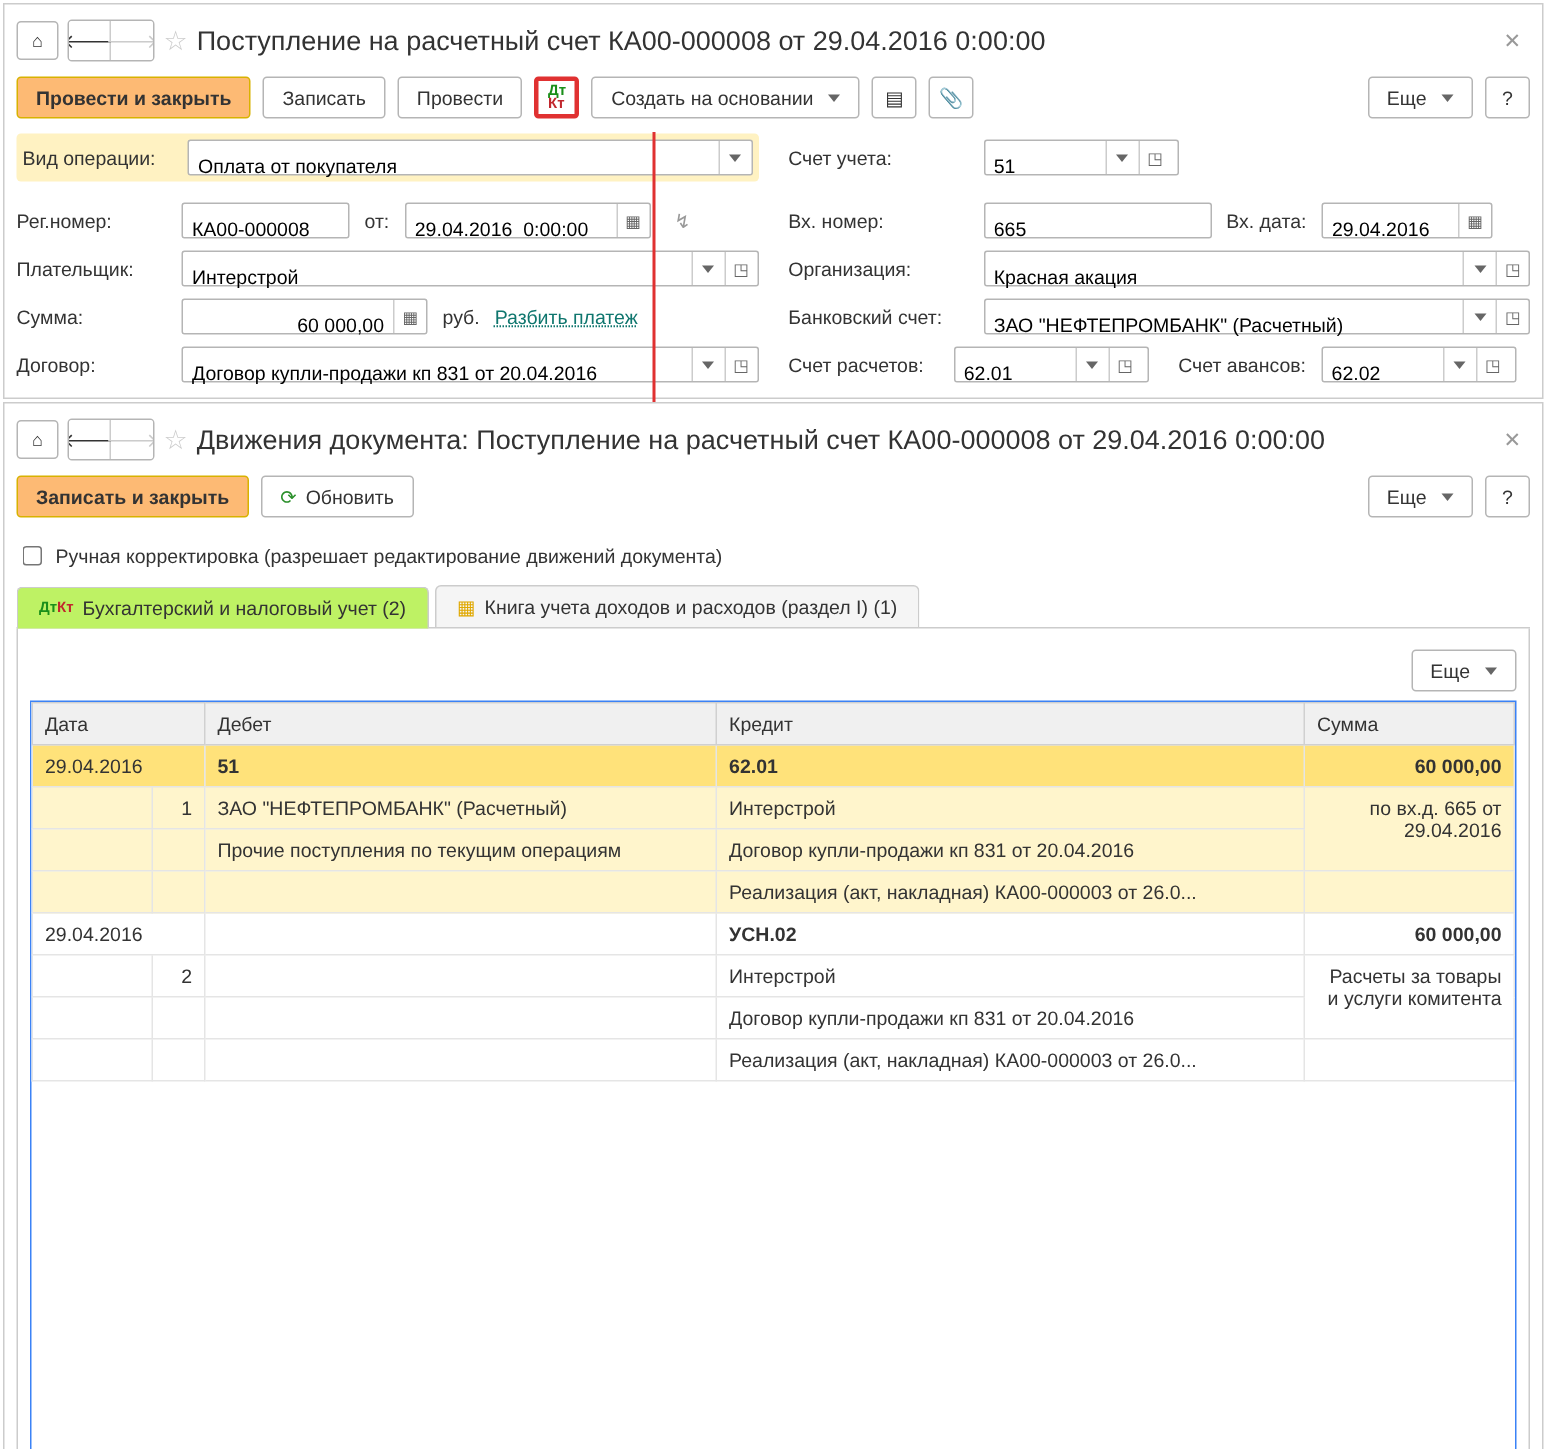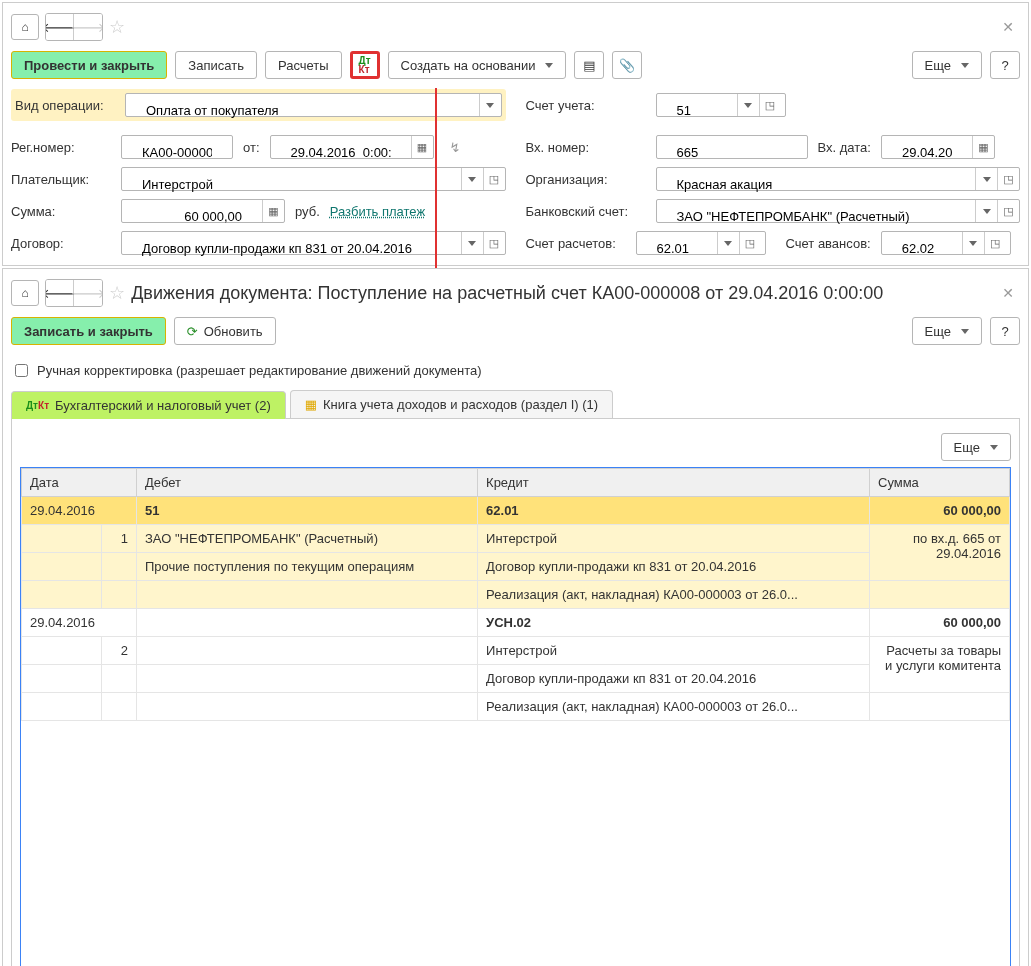--- a/index.html
+++ b/index.html
@@ -6,32 +6,32 @@
 *{box-sizing:border-box}
 .pane{border:1px solid #ccc;padding:6px 8px;background:#fff;margin:2px}
 .titlebar{display:flex;align-items:center;gap:6px;padding:4px 0 10px 0}
 .nav-btn{width:28px;height:26px;border:1px solid #b5b5b5;border-radius:3px;background:#fff;display:inline-flex;align-items:center;justify-content:center;cursor:pointer}
 .nav-btn.disabled{color:#ccc}
 .star{font-size:18px;color:#ccc}
 .title-text{font-size:18px;color:#333}
 .close-x{margin-left:auto;font-size:14px;color:#999;cursor:pointer;padding:0 6px}
 .toolbar{display:flex;align-items:center;gap:8px;padding-bottom:10px}
 .btn{height:28px;border:1px solid #b5b5b5;border-radius:3px;background:#fff;padding:0 12px;display:inline-flex;align-items:center;gap:6px;cursor:pointer;font-size:13px}
-.btn.primary{background:#86efac;border-color:#d8b200;font-weight:bold}
+.btn.primary{background:#fdba74;border-color:#d8b200;font-weight:bold}
 .btn.small{padding:0 6px;width:30px;justify-content:center}
 .btn.caret::after{content:"";border-left:4px solid transparent;border-right:4px solid transparent;border-top:5px solid #666;margin-left:4px}
 .highlight-box{border:3px solid #e03131;border-radius:3px}
 .spacer{flex:1}
 .form-row{display:flex;align-items:center;gap:10px;padding:4px 0}
 .two-col{display:flex;gap:20px}
 .col{flex:1}
 .label{min-width:100px;display:inline-block}
 .label2{min-width:120px;display:inline-block}
 .input-group{display:inline-flex;align-items:stretch;border:1px solid #b5b5b5;border-radius:2px;background:#fff;height:24px}
-.input-group input{border:none;padding:0 20px;font-size:13px;outline:none;background:transparent;height:33px}
+.input-group input{border:none;padding:0 6px;font-size:13px;outline:none;background:transparent;height:33px}
 .input-group .mini{width:22px;border-left:1px solid #ccc;display:flex;align-items:center;justify-content:center;cursor:pointer;font-size:11px;color:#666}
 .input-group .sel{width:22px;border-left:1px solid #ccc;display:flex;align-items:center;justify-content:center;cursor:pointer}
 .input-group .sel::after{content:"";border-left:4px solid transparent;border-right:4px solid transparent;border-top:5px solid #666}
 .yellow-bg{background:#fff2c2;padding:4px;border-radius:3px;display:flex;align-items:center;gap:10px}
 .link{color:#0f766e;text-decoration:underline dotted;cursor:pointer}
 .post-link{color:#999;margin-left:6px}
 .checkbox-row{display:flex;align-items:center;gap:6px;padding:6px 0}
 .tabs{display:flex;border-bottom:1px solid #ccc;margin-top:4px}
 .tab{border:1px solid #ccc;border-bottom:none;padding:6px 14px;border-radius:4px 4px 0 0;margin-right:4px;background:#f5f5f5;display:flex;align-items:center;gap:6px;cursor:pointer;font-size:13px}
 .tab.active{background:#bef264;position:relative;top:1px}
@@ -60,27 +60,28 @@
   <div class="redline"></div>
   <div class="titlebar">
     <div class="nav-btn">
         <span class="icon-glyph">⌂</span>
       </div>
     <div style="display:flex;border:1px solid #b5b5b5;border-radius:3px;overflow:hidden">
       <div class="nav-btn" style="border:none;border-right:1px solid #ccc;border-radius:0">🡐</div>
       <div class="nav-btn disabled" style="border:none;border-radius:0">🡒</div>
     </div>
     <span class="star">☆</span>
+    <span class="title-text">Поступление на расчетный счет КА00-000008 от 29.04.2016 0:00:00</span>
     <span class="close-x">✕</span>
   </div>
 
   <div class="toolbar">
     <div class="btn primary">Провести и закрыть</div>
     <div class="btn">Записать</div>
-    <div class="btn">Расчеты</div>
+    <div class="btn">Провести</div>
     <div class="btn small highlight-box">
       <span class="dtkt"><span class="dt">Дт</span><br><span class="kt">Кт</span></span>
     </div>
     <div class="btn caret">Создать на основании</div>
     <div class="btn small">
         <span>▤</span>
       </div>
     <div class="btn small">
         <span>📎</span>
       </div>

